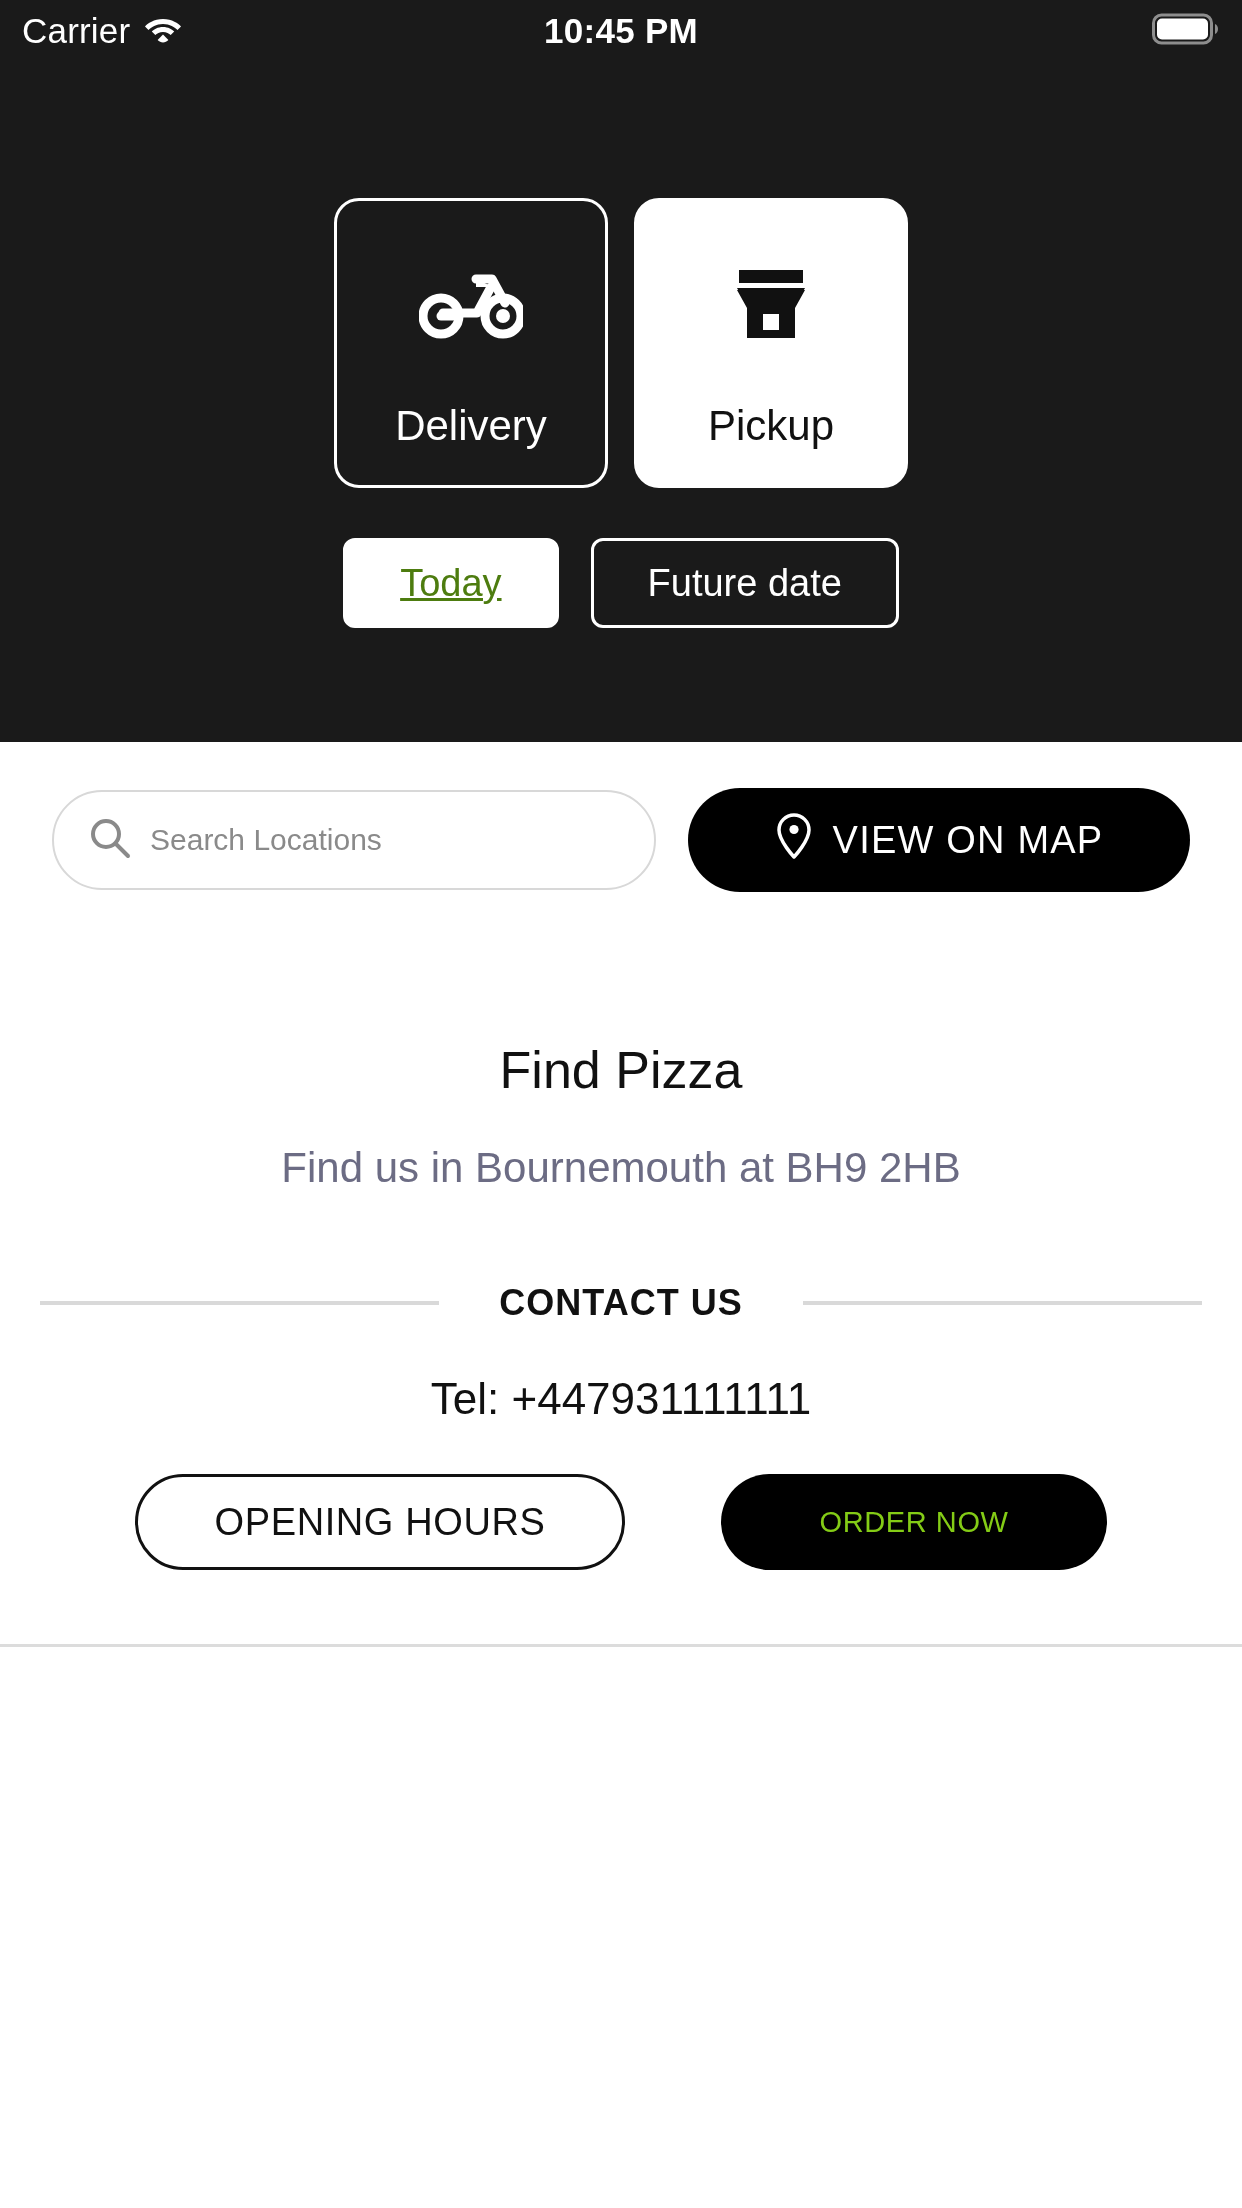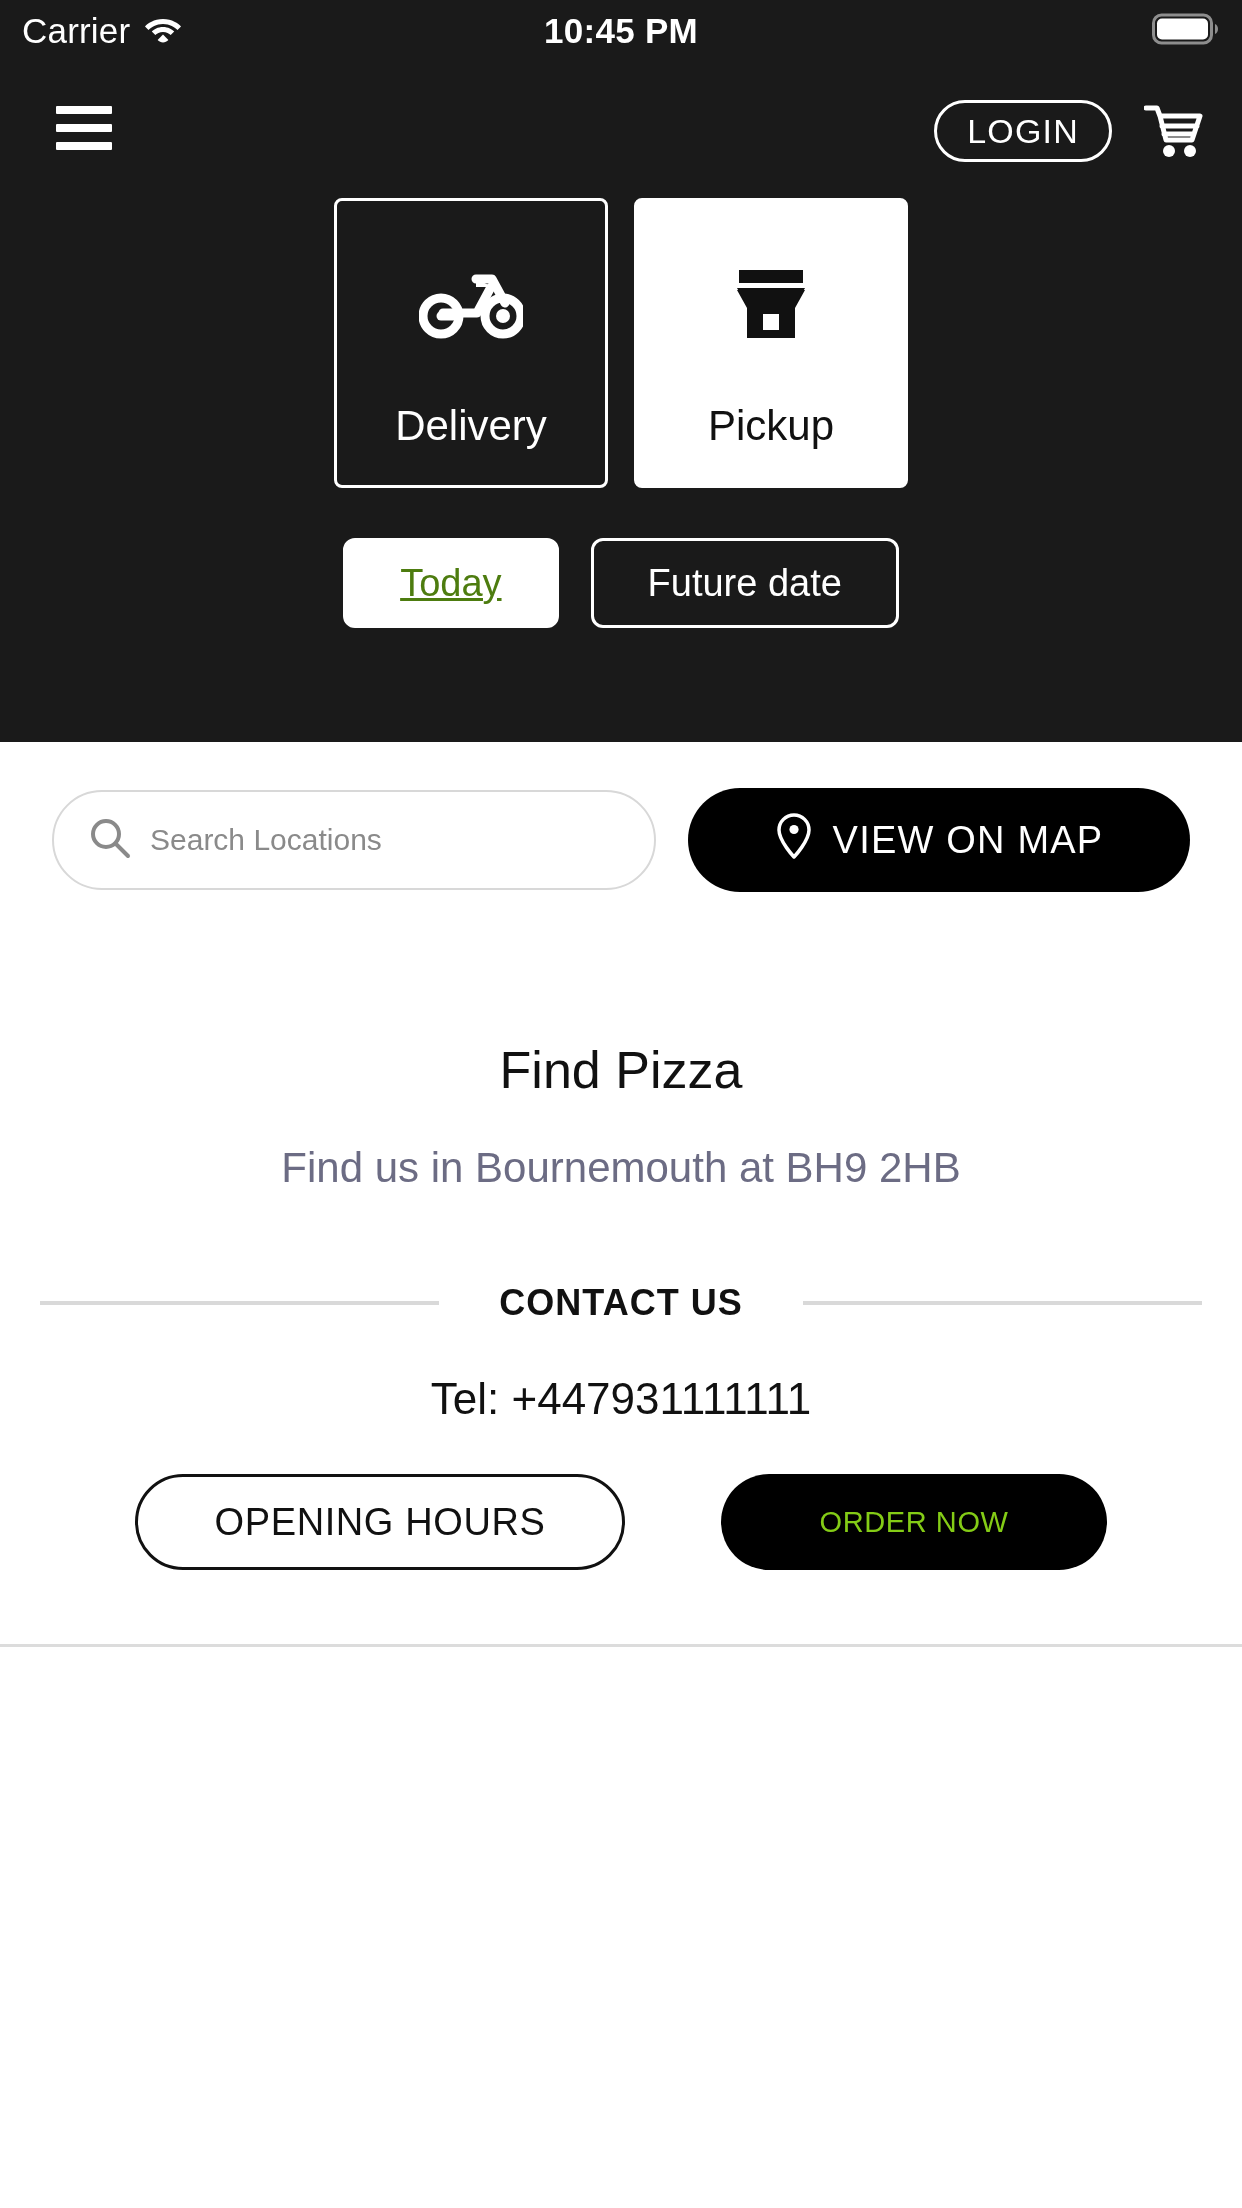--- a/index.html
+++ b/index.html
@@ -57,21 +57,21 @@
     cursor:pointer;
   }
 
   
   .mode-row {
     position:absolute; top:198px; left:0; width:1242px;
     display:flex; justify-content:center; gap:26px;
   }
   .mode-card {
     width:274px; height:290px;
-    border-radius:8px;
+    border-radius:25px;
     display:flex; flex-direction:column; align-items:center;
     justify-content:space-between;
     padding:62px 0 38px 0;
     cursor:pointer;
   }
   .mode-card.inactive { background:#1a1a1a; border:3px solid #ffffff; color:#ffffff; }
   .mode-card.active { background:#ffffff; border:3px solid #ffffff; color:#111111; }
   .mode-label { font-size:42px; line-height:1; }
   .mode-icon { display:flex; align-items:center; justify-content:center; height:86px; }
 
@@ -184,35 +184,20 @@
         <span>
           <svg width="70" height="34" viewBox="0 0 70 34">
             <rect x="1.5" y="3" width="58" height="28" rx="8" ry="8" fill="none" stroke="#8e8e8e" stroke-width="3"></rect>
             <rect x="5" y="6.5" width="51" height="21" rx="5" ry="5" fill="#ffffff"></rect>
             <path d="M63 12 C67 13.5 67 20.5 63 22 Z" fill="#8e8e8e"></path>
           </svg>
         </span>
       </div>
     </div>
 
-    <div class="nav-bar">
-      <div class="hamburger">
-        <span></span>
-        <span></span>
-        <span></span>
-      </div>
-      <button class="login-btn">LOGIN</button>
-      <div class="cart-btn">
-        <svg width="62" height="56" viewBox="0 0 62 56">
-          <path d="M2 4 H13 L16 12 M16 12 L22 36 H48 L56 12 Z M18 22 H53 M20 30 H50" fill="none" stroke="#ffffff" stroke-width="5" stroke-linecap="round" stroke-linejoin="round"></path>
-          <circle cx="25" cy="47" r="6" fill="#ffffff"></circle>
-          <circle cx="46" cy="47" r="6" fill="#ffffff"></circle>
-        </svg>
-      </div>
-    </div>
 
     <div class="mode-row">
 
       <div class="mode-card inactive">
         <div class="mode-icon">
           <svg width="104" height="66" viewBox="0 0 104 66">
             <path d="M57 6 H73 L86 30" fill="none" stroke="#ffffff" stroke-width="9" stroke-linecap="round" stroke-linejoin="round"></path>
             <path d="M57 6 L57 14 L74 14" fill="#ffffff"></path>
             <path d="M24 40 H58 L72 14" fill="none" stroke="#ffffff" stroke-width="9" stroke-linecap="round" stroke-linejoin="round"></path>
             <circle cx="22" cy="43" r="18" fill="none" stroke="#ffffff" stroke-width="9"></circle>

